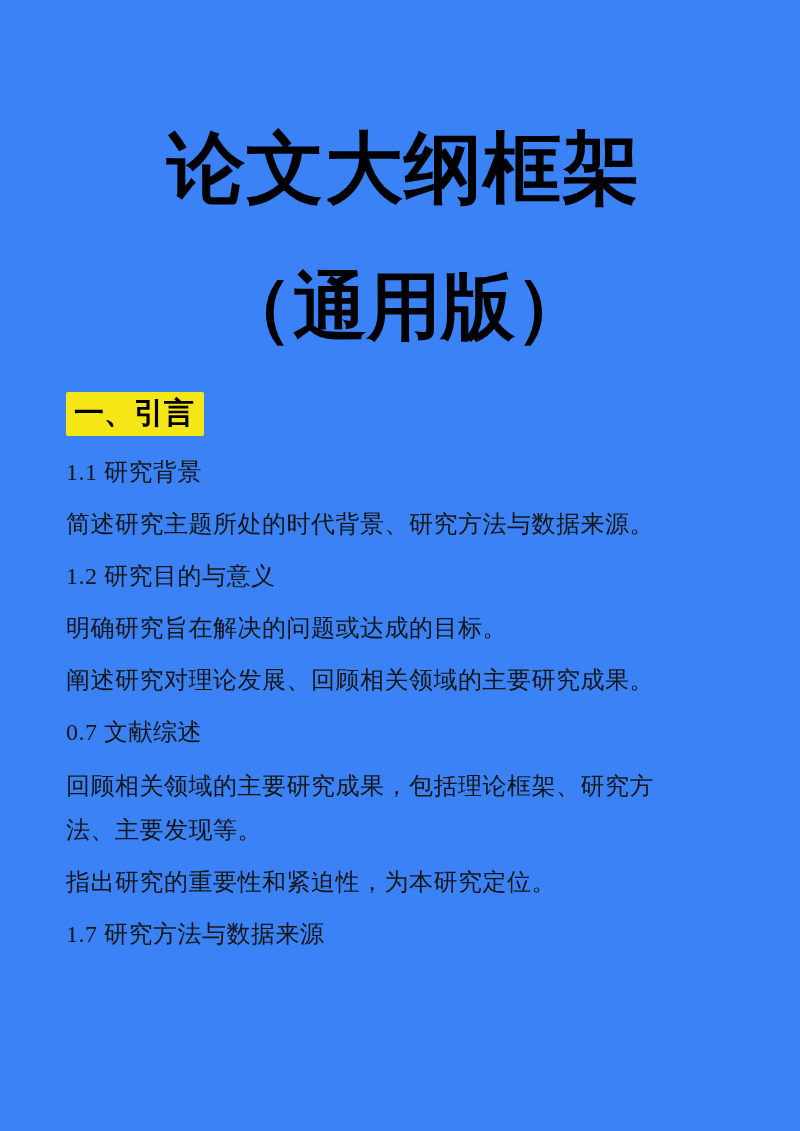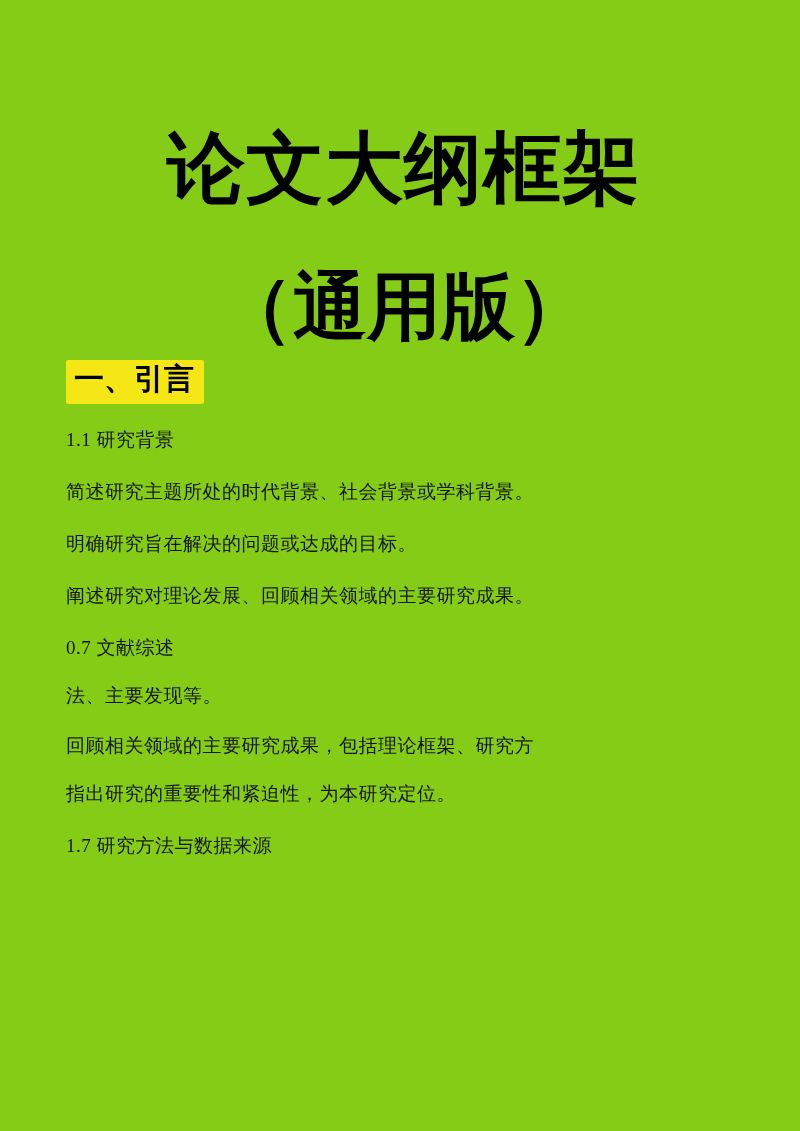--- a/index.html
+++ b/index.html
@@ -11,21 +11,21 @@
     width: 800px;
     height: 1131px;
     overflow: hidden;
     font-family: "Liberation Serif", "DejaVu Serif", serif;
     color: #151515;
   }
   .page {
     position: relative;
     width: 800px;
     height: 1131px;
-    background: #84cc16;
+    background: #3b82f6;
   }
   .doc {
     padding: 0 58px 0 66px;
   }
   .title-line1 {
     margin: 0;
     padding-top: 126px;
     font-size: 78px;
     line-height: 84px;
     font-weight: 900;
@@ -41,40 +41,39 @@
     font-size: 74px;
     line-height: 84px;
     font-weight: 900;
     letter-spacing: 0px;
     text-align: center;
     color: #000000;
     font-family: "DejaVu Serif", "Liberation Serif", serif;
     white-space: nowrap;
   }
   .heading-row {
-    margin-top: 12px;
+    margin-top: 44px;
     height: 44px;
-    font-family: Liberation Mono, monospace;
   }
   .section-heading {
     display: inline-block;
     background: var(--highlight, #f5e616);
     padding: 4px 10px 6px 8px;
     font-size: 30px;
     line-height: 34px;
     font-weight: 700;
     color: #000000;
     border-radius: 2px;
     white-space: nowrap;
   }
   .lines {
     margin-top: 10px;
   }
   .line {
-    font-size: 19px;
+    font-size: 24px;
     line-height: 52px;
     letter-spacing: 0.5px;
     white-space: nowrap;
     color: #151515;
   }
   .line.subheading {
     font-weight: 400;
   }
   .line.wrap-first,
   .line.wrap-last {
@@ -96,24 +95,25 @@
     <div class="title-line1">论文大纲框架</div>
 
     <div class="title-line2">（通用版）</div>
 
     <div class="heading-row">
       <span class="section-heading">一、引言</span>
     </div>
 
     <div class="lines">
       <div class="line subheading">1.1 研究背景</div>
-      <div class="line">简述研究主题所处的时代背景、社会背景或学科背景。</div>
+      <div class="line">简述研究主题所处的时代背景、研究方法与数据来源。</div>
+      <div class="line subheading">1.2 研究目的与意义</div>
       <div class="line">明确研究旨在解决的问题或达成的目标。</div>
       <div class="line">阐述研究对理论发展、回顾相关领域的主要研究成果。</div>
       <div class="line subheading">0.7 文献综述</div>
+      <div class="line wrap-first">回顾相关领域的主要研究成果，包括理论框架、研究方</div>
       <div class="line wrap-last">法、主要发现等。</div>
-      <div class="line wrap-first">回顾相关领域的主要研究成果，包括理论框架、研究方</div>
       <div class="line">指出研究的重要性和紧迫性，为本研究定位。</div>
       <div class="line subheading">1.7 研究方法与数据来源</div>
     </div>
 
   </div>
 </div>
 
 </body></html>

